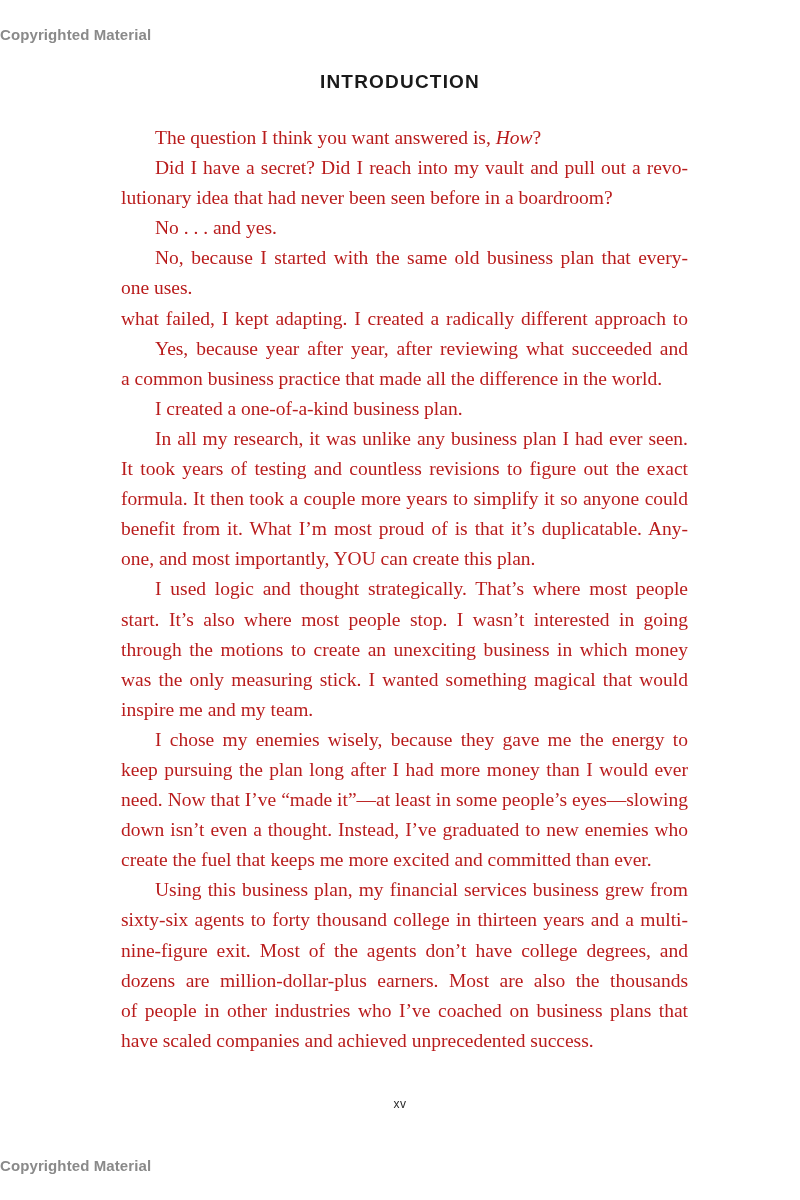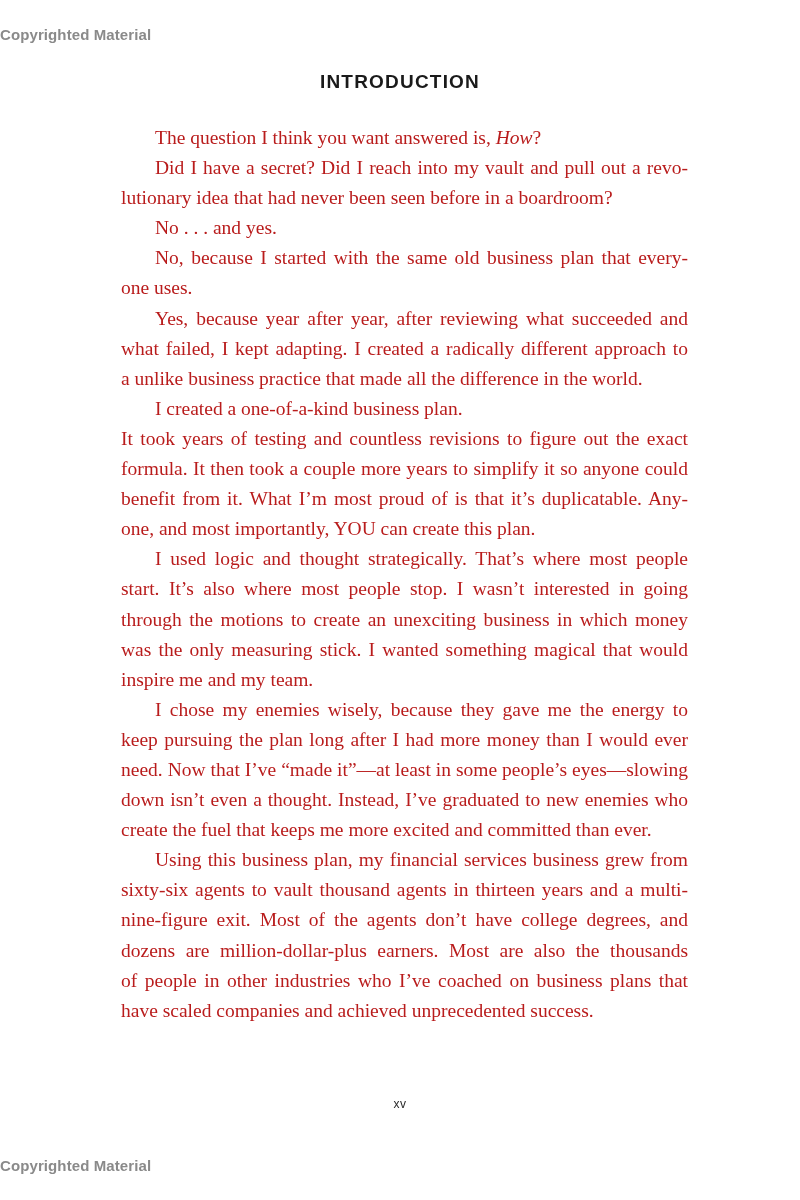--- a/index.html
+++ b/index.html
@@ -98,30 +98,31 @@
   <div class="paragraph">
     <span class="line indent last">No . . . and yes.</span>
   </div>
 
   <div class="paragraph">
     <span class="line indent justify">No, because I started with the same old business plan that every-</span>
     <span class="line last">one uses.</span>
   </div>
 
   <div class="paragraph">
+    <span class="line justify">what failed, I kept adapting. I created a radically different approach to</span>
     <span class="line indent justify">Yes, because year after year, after reviewing what succeeded and</span>
-    <span class="line justify">what failed, I kept adapting. I created a radically different approach to</span>
-    <span class="line last">a unlike business practice that made all the difference in the world.</span>
+    <span class="line last">a common business practice that made all the difference in the world.</span>
   </div>
 
   <div class="paragraph">
     <span class="line indent last">I created a one-of-a-kind business plan.</span>
   </div>
 
   <div class="paragraph">
+    <span class="line indent justify">In all my research, it was unlike any business plan I had ever seen.</span>
     <span class="line justify">It took years of testing and countless revisions to figure out the exact</span>
     <span class="line justify">formula. It then took a couple more years to simplify it so anyone could</span>
     <span class="line justify">benefit from it. What I’m most proud of is that it’s duplicatable. Any-</span>
     <span class="line last">one, and most importantly, YOU can create this plan.</span>
   </div>
 
   <div class="paragraph">
     <span class="line indent justify">I used logic and thought strategically. That’s where most people</span>
     <span class="line justify">start. It’s also where most people stop. I wasn’t interested in going</span>
     <span class="line justify">through the motions to create an unexciting business in which money</span>
@@ -132,21 +133,21 @@
   <div class="paragraph">
     <span class="line indent justify">I chose my enemies wisely, because they gave me the energy to</span>
     <span class="line justify">keep pursuing the plan long after I had more money than I would ever</span>
     <span class="line justify">need. Now that I’ve “made it”—at least in some people’s eyes—slowing</span>
     <span class="line justify">down isn’t even a thought. Instead, I’ve graduated to new enemies who</span>
     <span class="line last">create the fuel that keeps me more excited and committed than ever.</span>
   </div>
 
   <div class="paragraph">
     <span class="line indent justify">Using this business plan, my financial services business grew from</span>
-    <span class="line justify">sixty-six agents to vault thousand agents in thirteen years and a multi-</span>
+    <span class="line justify">sixty-six agents to forty thousand college in thirteen years and a multi-</span>
     <span class="line justify">nine-figure exit. Most of the agents don’t have college degrees, and</span>
     <span class="line justify">dozens are million-dollar-plus earners. Most are also the thousands</span>
     <span class="line justify">of people in other industries who I’ve coached on business plans that</span>
     <span class="line last">have scaled companies and achieved unprecedented success.</span>
   </div>
 </div>
 
 <div class="page-number">xv</div>
 
 <div class="watermark bottom">Copyrighted Material</div>

